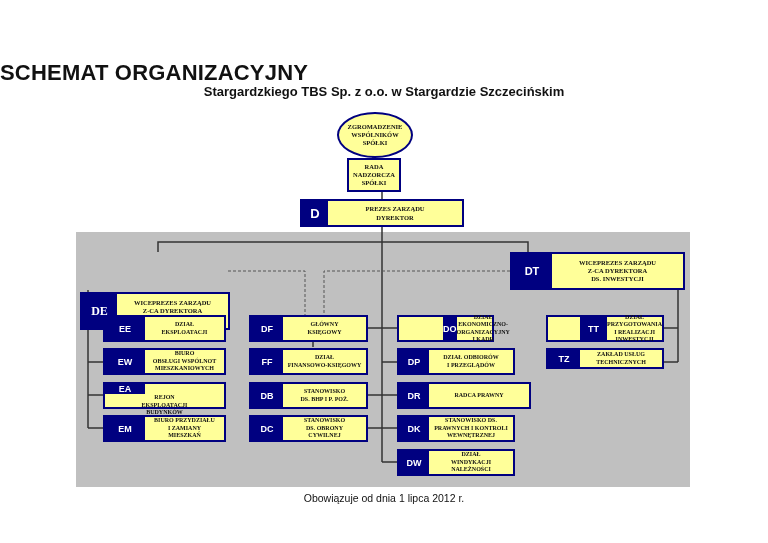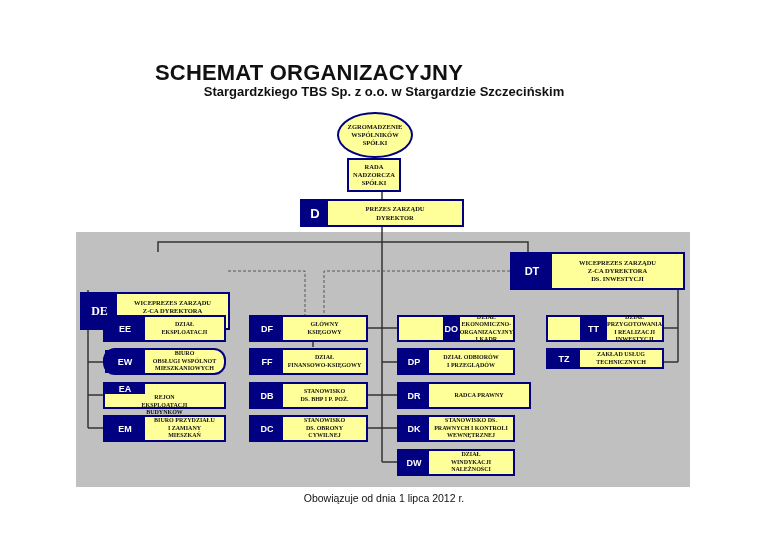--- a/index.html
+++ b/index.html
@@ -1,17 +1,17 @@
 <!DOCTYPE html>
 <html><head>
 <meta charset="utf-8">
 <style>
   html, body { margin:0; padding:0; }
   body { width:768px; height:543px; background:#ffffff; position:relative; overflow:hidden; font-family:"Liberation Sans", sans-serif; }
-  .title { position:absolute; left:0; width:618px; top:60px; text-align:center; font-family:"Liberation Sans", sans-serif; font-weight:bold; font-size:22px; color:#111; letter-spacing:0.2px; }
+  .title { position:absolute; left:0; width:618px; top:60px; font-family:"Liberation Sans", sans-serif; font-weight:bold; font-size:22px; color:#111; letter-spacing:0.2px; }
   .subtitle { position:absolute; left:0; width:768px; top:84px; text-align:center; font-family:"Liberation Sans", sans-serif; font-weight:bold; font-size:13px; color:#111; }
   .footer { position:absolute; left:0; width:768px; top:492px; text-align:center; font-family:"Liberation Sans", sans-serif; font-weight:normal; font-size:10.5px; color:#111; }
   .panel { position:absolute; left:76px; top:232px; width:614px; height:255px; background:#c0c0c0; }
   svg.lines { position:absolute; left:0; top:0; width:768px; height:543px; }
   .oval { position:absolute; left:337px; top:112px; width:72px; height:42px; border:2px solid #000080; border-radius:50%; background:#ffff99; display:flex; align-items:center; justify-content:center; text-align:center; font-family:"Liberation Serif", serif; font-weight:bold; font-size:6.5px; line-height:8px; color:#111; }
   .plain { position:absolute; background:#ffff99; border:2px solid #000080; display:flex; align-items:center; justify-content:center; text-align:center; font-family:"Liberation Serif", serif; font-weight:bold; font-size:6.5px; line-height:8px; color:#111; box-sizing:border-box; white-space:pre-line; }
   .unit { position:absolute; display:flex; border:2px solid #000080; box-sizing:border-box; background:#ffff99; }
   .unit .code { background:#000080; color:#fff; display:flex; align-items:center; justify-content:center; font-family:"Liberation Sans", sans-serif; font-weight:bold; }
   .unit .label { flex:1; display:flex; align-items:center; justify-content:center; text-align:center; font-family:"Liberation Serif", serif; font-weight:bold; color:#111; white-space:pre-line; }
   .small .code { width:40px; font-size:9px; }
@@ -86,21 +86,21 @@
   <div class="label" style="font-size:6.5px; line-height:8px;">WICEPREZES ZARZĄDU
 Z-CA DYREKTORA
 DS. INWESTYCJI</div>
 </div>
 
 <div class="unit small" style="left:103px; top:315px; width:123px; height:27px;">
   <div class="code">EE</div>
   <div class="label">DZIAŁ
 EKSPLOATACJI</div>
 </div>
-<div class="unit small" style="left:103px; top:348px; width:123px; height:27px;border-radius:12px;">
+<div class="unit small" style="left:103px; top:348px; width:123px; height:27px;">
   <div class="code">EW</div>
   <div class="label">BIURO
 OBSŁUGI WSPÓLNOT
 MIESZKANIOWYCH</div>
 </div>
 <div class="unit small" style="left:103px; top:382px; width:123px; height:27px;flex-direction:column;">
   <div class="code">EA</div>
   <div class="label">REJON
 EKSPLOATACJI
 BUDYNKÓW</div>
@@ -127,21 +127,21 @@
   <div class="label">STANOWISKO
 DS. BHP I P. POŻ.</div>
 </div>
 <div class="unit small" style="left:249px; top:415px; width:119px; height:27px;">
   <div class="code" style="width:32px;">DC</div>
   <div class="label">STANOWISKO
 DS. OBRONY
 CYWILNEJ</div>
 </div>
 
-<div class="unit small" style="left:397px; top:315px; width:118px; height:27px;padding-left:44px;">
+<div class="unit small" style="left:397px; top:315px; width:97px; height:27px;padding-left:44px;">
   <div class="code" style="width:30px;">DO</div>
   <div class="label">DZIAŁ EKONOMICZNO-
 ORGANIZACYJNY
 I KADR</div>
 </div>
 <div class="unit small" style="left:397px; top:348px; width:118px; height:27px;justify-content:center;">
   <div class="code" style="width:30px;">DP</div>
   <div class="label">DZIAŁ ODBIORÓW
 I PRZEGLĄDÓW</div>
 </div>

